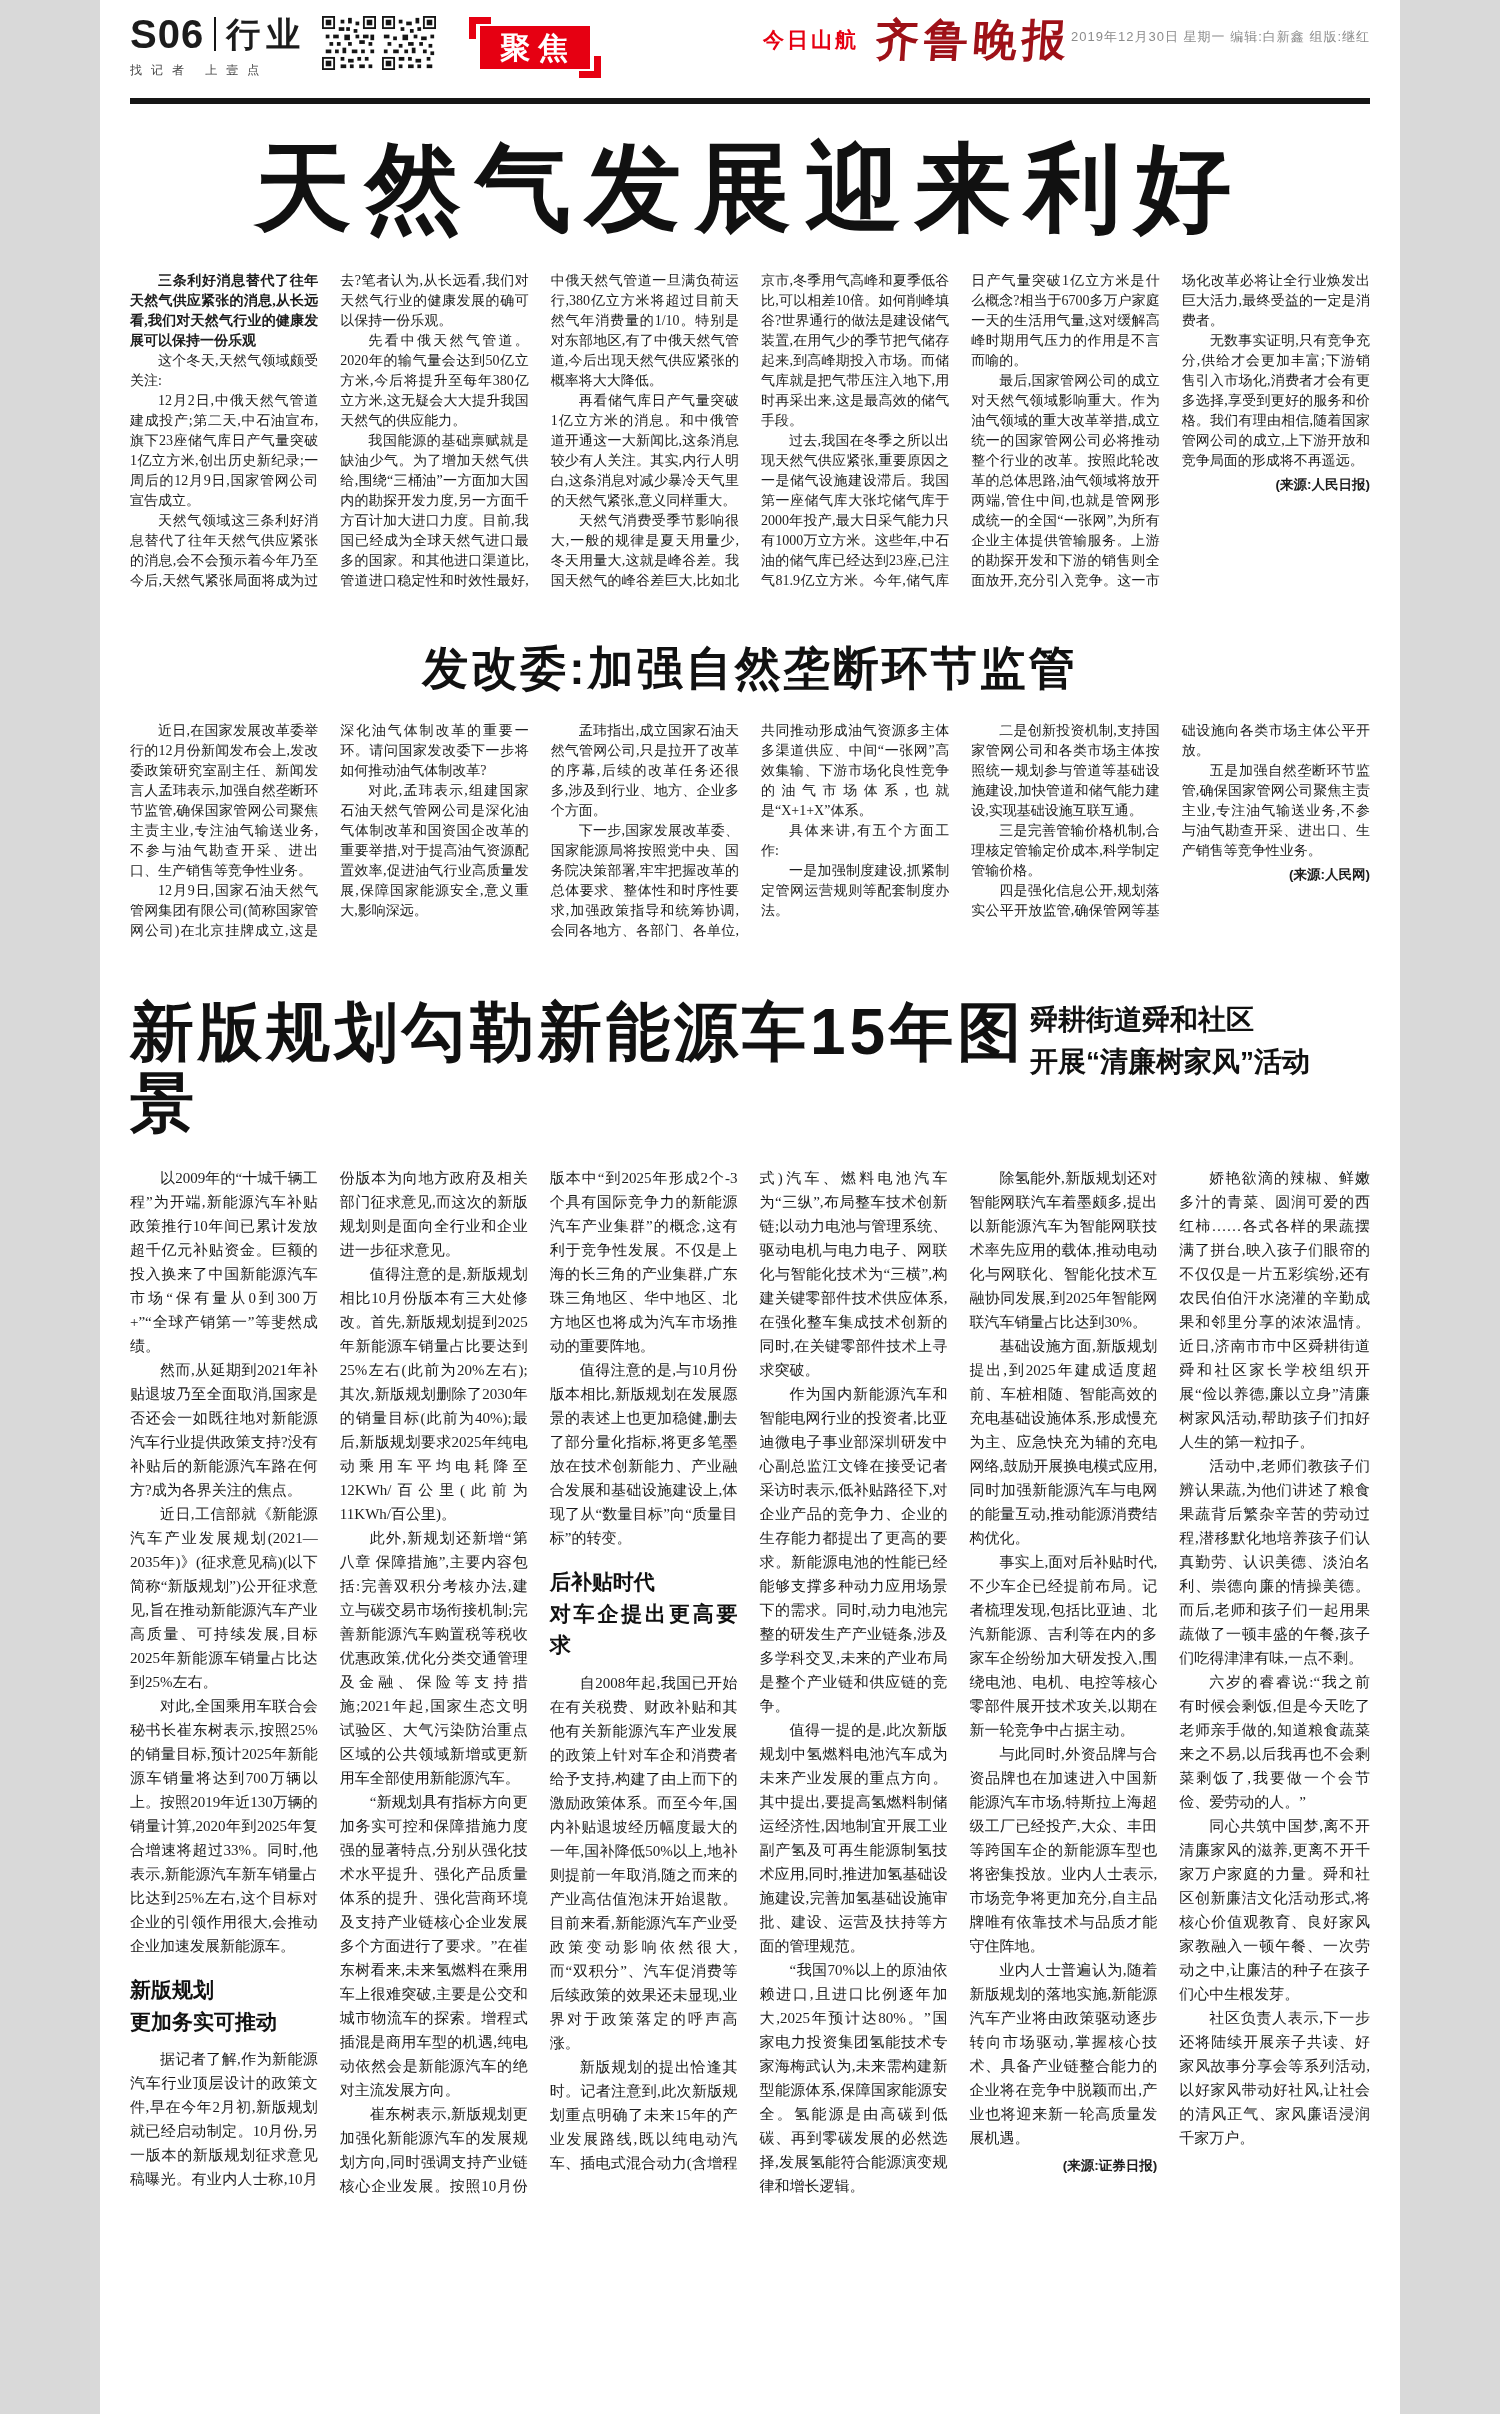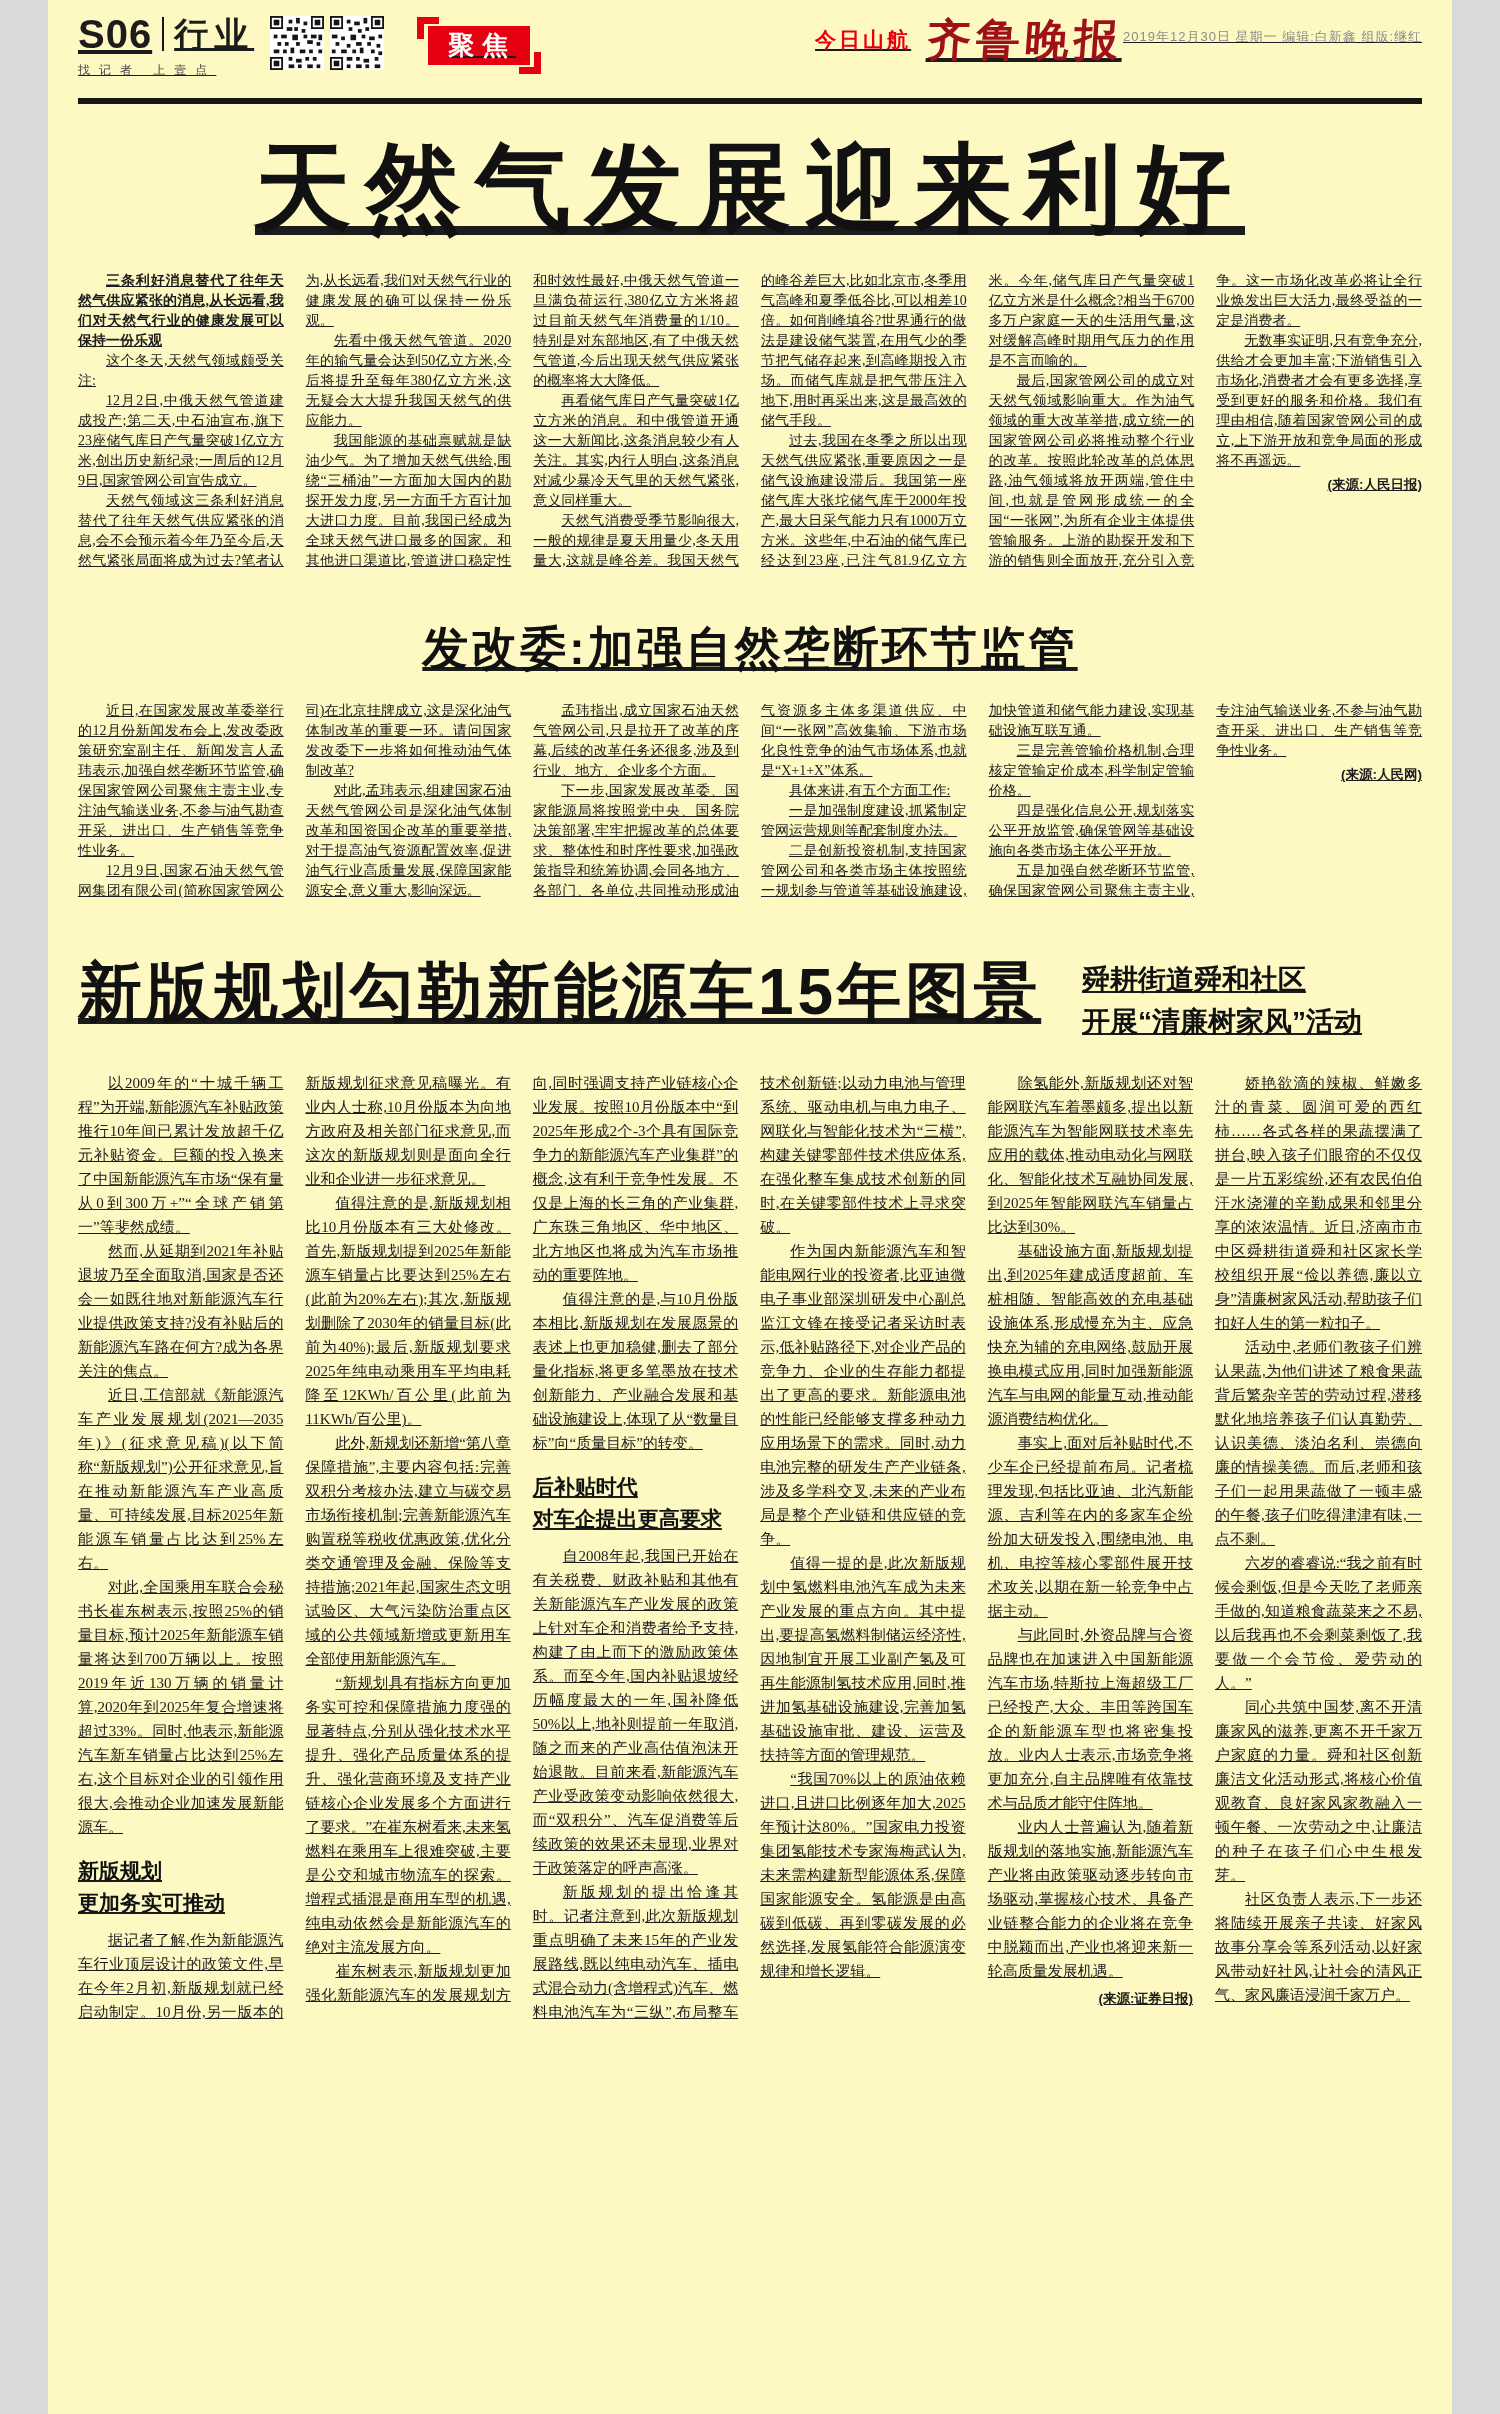--- a/index.html
+++ b/index.html
@@ -1,34 +1,34 @@
 <!DOCTYPE html>
 <html><head>
 <meta charset="utf-8">
 <style>
   * { margin:0; padding:0; box-sizing:border-box; }
   html,body { background:#d9d9d9; }
   .page {
-    width:1404px; height:2414px; margin:0 auto; background:#fef9c3;
+    width:1300px; height:2414px; margin:0 auto; background:#ffffff;
     font-family:"Liberation Serif","DejaVu Serif",serif; color:#1c1c1c;
-    padding:14px 30px 0 30px; position:relative; overflow:hidden;text-decoration:underline;
+    padding:14px 30px 0 30px; position:relative; overflow:hidden;
   }
   
   .header { display:flex; align-items:flex-start; gap:16px; height:76px; }
   .brand { display:flex; flex-direction:column; }
   .brand-top { display:flex; align-items:center; gap:10px; }
   .page-no { font-family:"Liberation Sans",sans-serif; font-weight:900; font-size:40px; line-height:1; letter-spacing:1px; }
   .vdiv { width:2px; height:34px; background:#141414; }
   .section-name { font-family:"Liberation Sans",sans-serif; font-weight:700; font-size:34px; line-height:1; letter-spacing:6px; }
   .slogan { font-size:12px; color:#444; letter-spacing:9px; margin-top:8px; font-family:"Liberation Sans",sans-serif; }
   .qr-row { display:flex; gap:6px; margin-top:2px; }
   .qr { width:54px; height:54px; background:#fff; }
   .focus-wrap { position:relative; margin:12px 0 0 28px; }
   .focus-badge { background:#e60012; color:#fff; font-family:"Liberation Sans",sans-serif; font-weight:700;
-    font-size:26px; letter-spacing:8px; padding:5px 14px 5px 20px; line-height:1.1; }
+    font-size:30px; letter-spacing:8px; padding:5px 14px 5px 20px; line-height:1.1; }
   .bracket { position:absolute; width:22px; height:22px; }
   .bracket.tl { top:-9px; left:-11px; border-top:7px solid #e60012; border-left:7px solid #e60012; }
   .bracket.br { bottom:-9px; right:-11px; border-bottom:7px solid #e60012; border-right:7px solid #e60012; }
   .spacer { flex:1; }
   .mast { display:flex; align-items:flex-start; padding-top:4px; }
   .mast-row { display:flex; align-items:center; gap:16px; }
   .mast-small { color:#e60012; font-family:"Liberation Sans",sans-serif; font-weight:700; font-size:21px; letter-spacing:3px; }
   .mast-logo { color:#9e1118; font-weight:700; font-size:44px; letter-spacing:5px; line-height:1;
     font-family:"DejaVu Serif","Liberation Serif",serif; transform:skewX(-4deg); }
   .dateline { color:#8b8b8b; font-size:13px; margin-top:10px; font-family:"Liberation Sans",sans-serif; letter-spacing:1px; }

